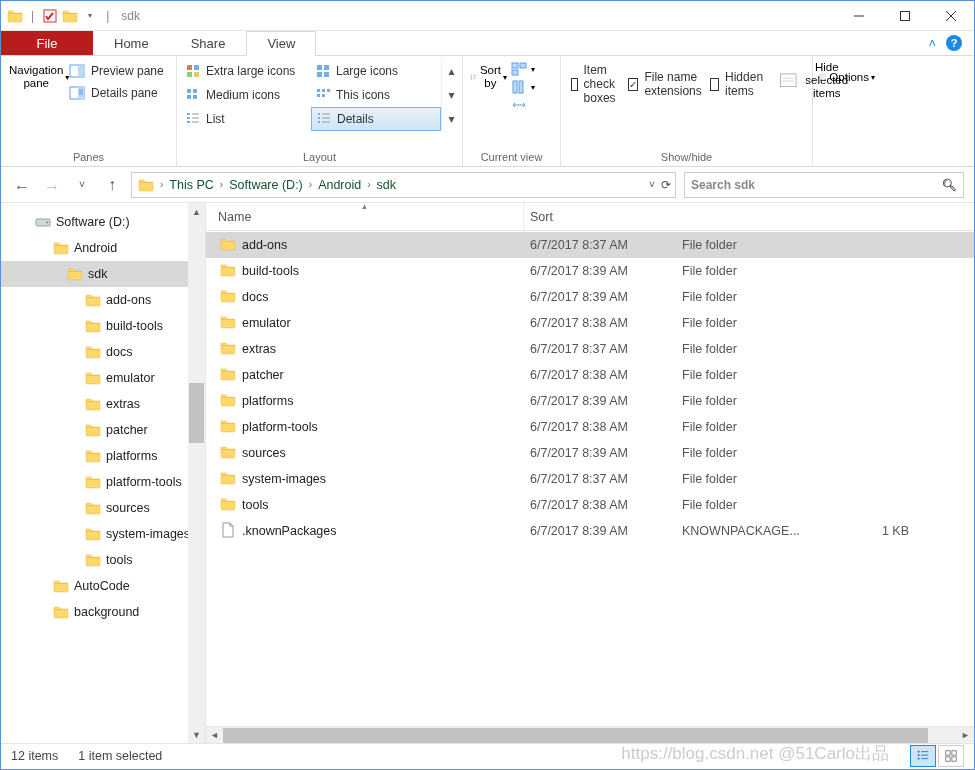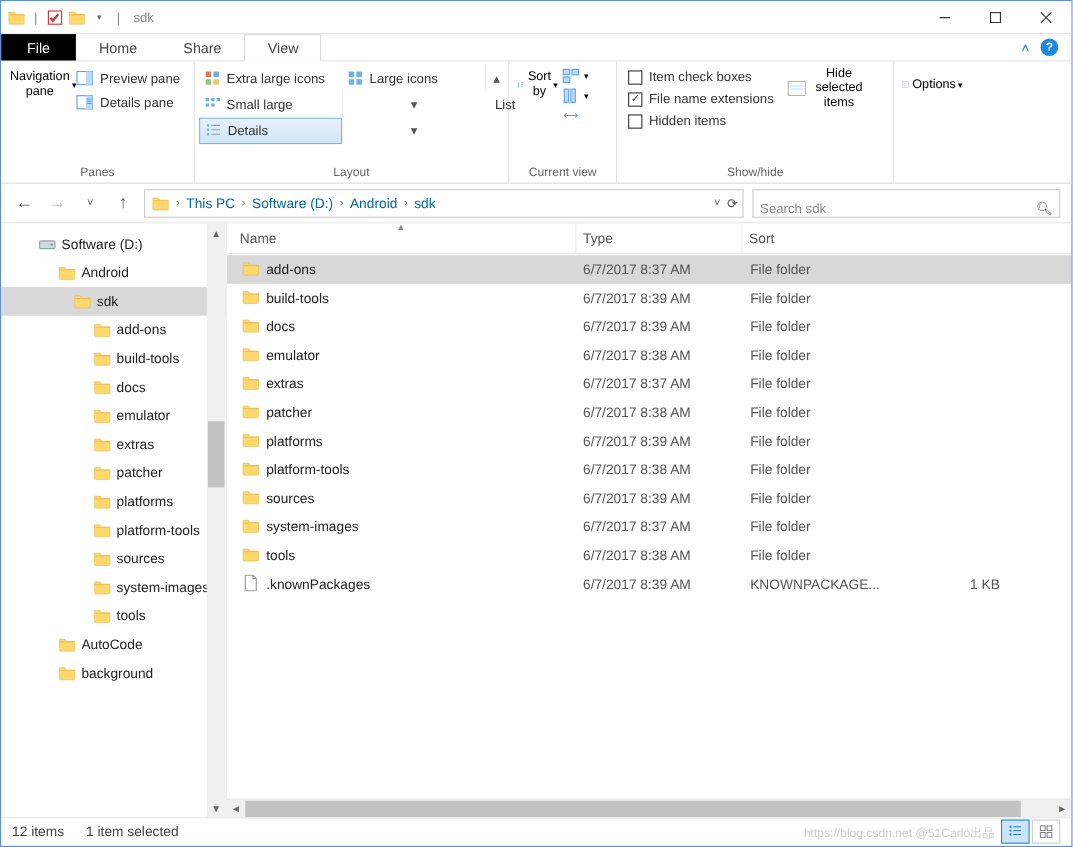--- a/index.html
+++ b/index.html
@@ -9,21 +9,21 @@
 .title-bar { height: 30px; display: flex; align-items: center; background: #fff; border-bottom: 1px solid #e5e5e5; }
 .title-icons { display: flex; align-items: center; gap: 4px; padding: 0 6px; }
 .qat-icon { width: 16px; height: 16px; display:flex; align-items:center; justify-content:center; }
 .title-sep { color: #888; margin: 0 4px; }
 .title-text { color: #888; margin-left: 4px; }
 .win-controls { margin-left: auto; display: flex; }
 .win-btn { width: 46px; height: 30px; display: flex; align-items: center; justify-content: center; color: #555; }
 
 
 .tabs-row { height: 25px; display: flex; align-items: stretch; background: #fff; border-bottom: 1px solid #dadada; }
-.file-tab { background: #000000; color: #fff; width: 68px; display: flex; align-items: center; justify-content: center; font-size: 13px; }
+.file-tab { background: #b91c1c; color: #fff; width: 92px; display: flex; align-items: center; justify-content: center; font-size: 13px; }
 .tab { padding: 0 20px; display: flex; align-items: center; color: #444; font-size: 13px; border: 1px solid transparent; border-bottom: none; }
 .tab.active { background: #fff; border: 1px solid #dadada; border-bottom: 1px solid #fff; margin-bottom: -1px; }
 .tabs-right { margin-left: auto; display: flex; align-items: center; gap: 10px; padding-right: 12px; }
 .help-circle { width: 16px; height: 16px; border-radius: 50%; background: #1e88e5; color: #fff; font-size: 11px; display: flex; align-items: center; justify-content: center; font-weight: bold; }
 
 
 .ribbon { height: 111px; background: #fff; border-bottom: 1px solid #dadada; display: flex; }
 .ribbon-group { border-right: 1px solid #e3e3e3; padding: 3px 4px 0 4px; display: flex; flex-direction: column; }
 .ribbon-group-body { flex: 1; display: flex; align-items: flex-start; gap: 2px; }
 .ribbon-group-label { text-align: center; font-size: 11px; color: #666; padding: 2px 0 3px; }
@@ -36,33 +36,33 @@
 .layout-grid { display: grid; grid-template-columns: 130px 130px 20px; grid-template-rows: 24px 24px 24px; gap: 0; }
 .layout-cell { display: flex; align-items: center; gap: 5px; padding: 0 4px; font-size: 12px; color: #333; }
 .layout-cell.selected { border: 1px solid #7eb4ea; background: linear-gradient(#e8f1fb,#cde6f7); }
 .layout-more { grid-row: span 1; display: flex; align-items:center; justify-content:center; color:#555; border-left: 1px solid #eee;}
 .view-ic { width: 16px; height: 16px; }
 
 .cv-col { display: flex; flex-direction: column; gap: 2px; padding-top: 2px; }
 .cv-row { display: flex; align-items: center; gap: 4px; }
 .cv-ic { width: 16px; height: 16px; display: inline-block; }
 
-.sh-col { display: flex; flex-direction: column; gap: 6px; padding: 4px 6px 0 6px; }
+.sh-col { display: flex; flex-direction: row; gap: 6px; padding: 4px 6px 0 6px; }
 .sh-row { display: flex; align-items: center; gap: 6px; font-size: 12px; color: #333; }
 .sh-check { width: 13px; height: 13px; border: 1px solid #333; display: inline-flex; align-items: center; justify-content: center; font-size: 10px; background: #fff; }
 
 
 .addr-row { height: 36px; display: flex; align-items: center; gap: 8px; padding: 0 10px; border-bottom: 1px solid #e5e5e5; }
 .nav-btn { width: 22px; height: 22px; display: flex; align-items: center; justify-content: center; color: #555; font-size: 16px; }
 .nav-btn.disabled { color: #bbb; }
 .addr-box { flex: 1; height: 26px; border: 1px solid #ccc; display: flex; align-items: center; padding: 0 4px; gap: 2px; position: relative; }
-.crumb { display: flex; align-items: center; gap: 4px; font-size: 12.5px; color: #0369a1; padding: 0 2px; }
+.crumb { display: flex; align-items: center; gap: 4px; font-size: 12.5px; color: #14532d; padding: 0 2px; }
 .crumb-sep { color: #666; font-size: 10px; padding: 0 2px; }
 .addr-right { margin-left: auto; display: flex; align-items: center; gap: 6px; color: #555; }
-.search-box { width: 280px; height: 26px; border: 1px solid #ccc; display: flex; align-items: flex-end; padding: 0 6px; color: #888; }
+.search-box { width: 280px; height: 26px; border: 1px solid #ccc; display: flex; align-items: center; padding: 0 6px; color: #888; font-weight: bold; }
 .search-box .mag { margin-left: auto; color: #555; }
 
 
 .body-split { display: flex; height: 540px; }
 .tree { width: 205px; border-right: 1px solid #e5e5e5; overflow-y: auto; padding: 6px 0; position: relative; }
 .tree-scroll { position: absolute; right:0; top:0; bottom:0; width:17px; background:#f0f0f0; display:flex; flex-direction:column; align-items:center; }
 .tree-scroll-thumb { position:absolute; top:180px; width:15px; height:60px; background:#c2c2c2; left:1px;}
 .tree-scroll-arrow { width:17px; height:17px; display:flex; align-items:center; justify-content:center; color:#666; font-size:9px;}
 .tree-item { display: flex; align-items: center; gap: 5px; height: 26px; padding-left: 10px; font-size: 12.5px; color: #222; }
 .tree-item.selected { background: #d8d8d8; }
@@ -86,21 +86,21 @@
 .hscroll { height:17px; background:#f0f0f0; display:flex; align-items:center; position:relative; border-top:1px solid #e5e5e5;}
 .hscroll-arrow { width:17px; height:17px; display:flex; align-items:center; justify-content:center; font-size:9px; color:#666;}
 .hscroll-thumb-wrap { flex:1; position:relative; height:100%;}
 .hscroll-thumb { position:absolute; left:0; top:1px; height:15px; width:96%; background:#c2c2c2;}
 
 
 .status-bar { height: 25px; border-top: 1px solid #e5e5e5; display: flex; align-items: center; font-size: 12.5px; color: #444; padding: 0 10px; gap: 20px; }
 .status-right { margin-left:auto; display:flex; align-items:center; gap:2px; height:100%;}
 .view-toggle { width:26px; height:22px; border:1px solid #ccc; display:flex; align-items:center; justify-content:center; }
 .view-toggle.active { border:1px solid #1e88e5; background:#cde6f7; }
-.watermark { position:absolute; bottom:4px; right:70px; color:#ccc; font-size:11px; pointer-events:none;}
+.watermark { position:absolute; bottom:4px; right:85px; color:#ccc; font-size:17px; pointer-events:none;}
 
 
 .folder-svg { width:16px; height:16px; }
 .drive-svg { width:16px; height:16px; }
 .file-svg { width:16px; height:16px; }
 </style>
 </head>
 <body>
 
 <svg width="0" height="0" style="position:absolute">
@@ -231,27 +231,36 @@
               <rect x="2" y="2" width="5" height="5" fill="#6fb0e6"></rect>
               <rect x="9" y="2" width="5" height="5" fill="#6fb0e6"></rect>
               <rect x="2" y="9" width="5" height="5" fill="#6fb0e6"></rect>
               <rect x="9" y="9" width="5" height="5" fill="#6fb0e6"></rect>
             </svg>
             <span>Large icons</span>
           </div>
         <div class="layout-more">▴</div>
         <div class="layout-cell">
             <svg class="view-ic" viewBox="0 0 16 16">
+              <rect x="2" y="2" width="4" height="4" fill="#6fb0e6"></rect>
+              <rect x="8" y="2" width="4" height="4" fill="#6fb0e6"></rect>
+              <rect x="2" y="8" width="4" height="4" fill="#6fb0e6"></rect>
+              <rect x="8" y="8" width="4" height="4" fill="#6fb0e6"></rect>
+            </svg>
+            <span>Medium icons</span>
+          </div>
+        <div class="layout-cell">
+            <svg class="view-ic" viewBox="0 0 16 16">
               <rect x="2" y="2" width="3" height="3" fill="#6fb0e6"></rect>
               <rect x="7" y="2" width="3" height="3" fill="#6fb0e6"></rect>
               <rect x="12" y="2" width="3" height="3" fill="#6fb0e6"></rect>
               <rect x="2" y="7" width="3" height="3" fill="#6fb0e6"></rect>
               <rect x="7" y="7" width="3" height="3" fill="#6fb0e6"></rect>
             </svg>
-            <span>Small large</span>
+            <span>This icons</span>
           </div>
         <div class="layout-more">▾</div>
         <div class="layout-cell">
             <svg class="view-ic" viewBox="0 0 16 16">
               <path d="M2 3h3M2 7h3M2 11h3" stroke="#6fb0e6" stroke-width="2"></path>
               <path d="M7 3h7M7 7h7M7 11h7" stroke="#999"></path>
             </svg>
             <span>List</span>
           </div>
         <div class="layout-cell selected">
@@ -481,21 +490,20 @@
         <div class="tree-scroll-thumb"></div>
         <div class="tree-scroll-arrow" style="position:absolute;bottom:0">▼</div>
       </div>
     </div>
   <div class="list-area">
     <div class="list-header">
       <div class="col-name">
           <span class="sort-arrow">▲</span>
           <span>Name</span>
         </div>
-      <div class="col-type">Type</div>
       <div class="col-size">Sort</div>
     </div>
     <div class="list-body" id="list">
         <div class="row selected">
           <div class="c-name">
             <span><svg class="folder-svg" viewBox="0 0 16 16">
                 <use href="#folder-ic"></use>
               </svg></span>
             <span>add-ons</span>
           </div>

